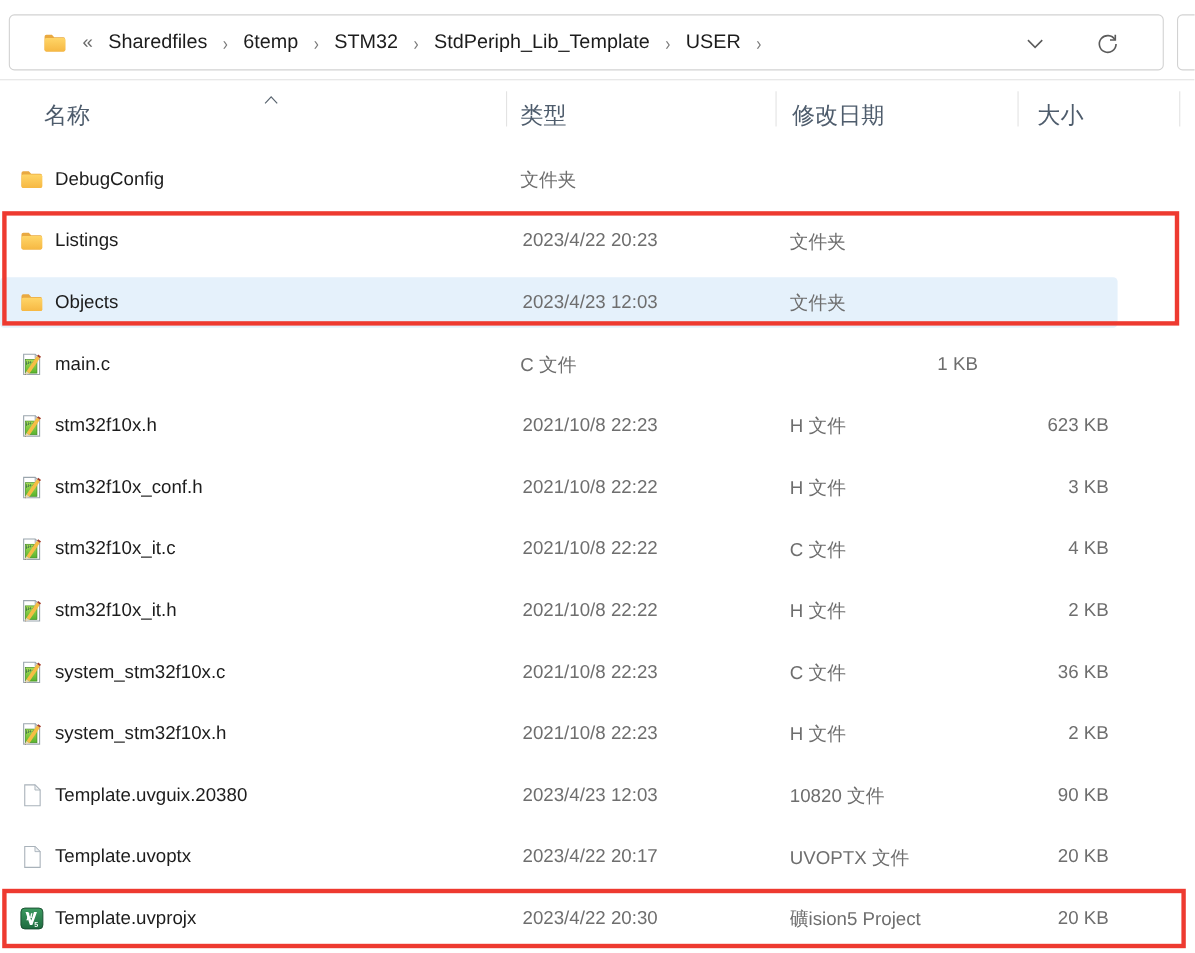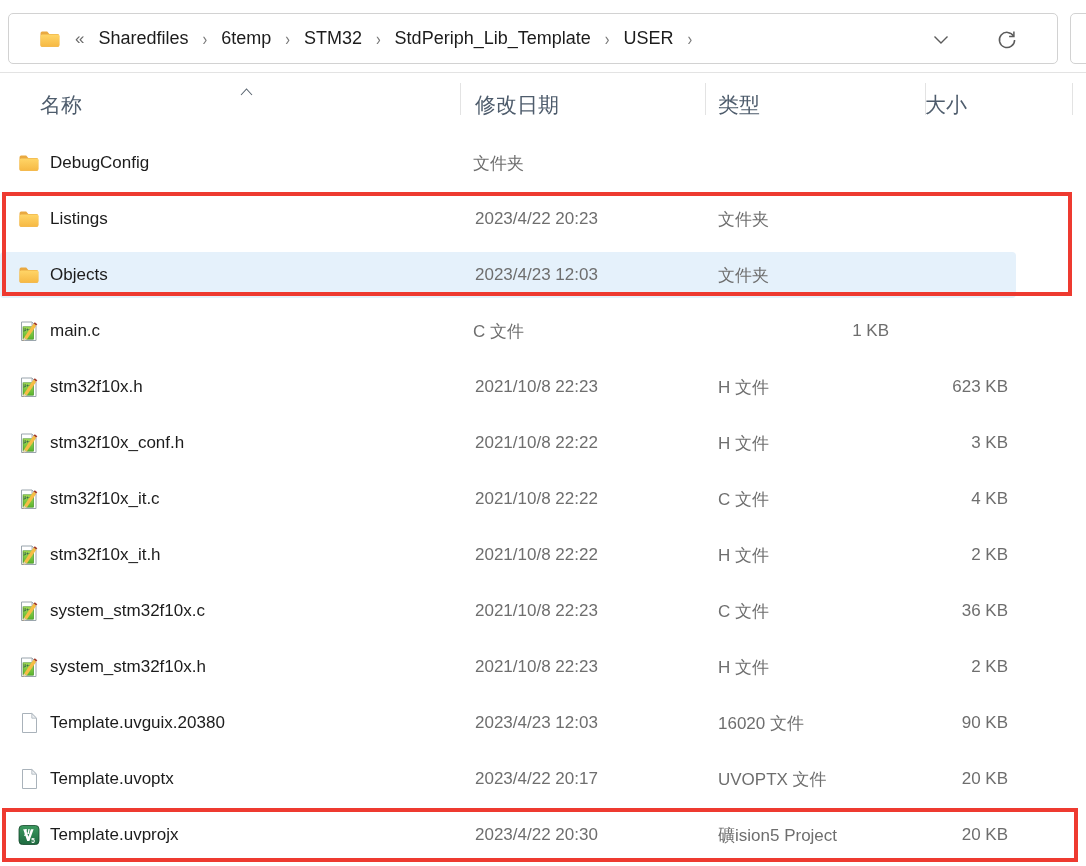--- a/index.html
+++ b/index.html
@@ -31,21 +31,21 @@
   .abtn{display:flex;align-items:center;justify-content:center;width:24px;height:24px}
 
   
   .list-header{position:absolute;left:0;top:74px;width:1086px;height:61px;
     display:grid;grid-template-columns:460px 245px 220px 1fr;align-items:center;
     font-size:21px;color:var(--header-text)}
   .hcell{position:relative;height:100%;display:flex;align-items:center}
   .hcell.name{padding-left:40px}
   .hcell.date{padding-left:15px}
   .hcell.type{padding-left:13px}
-  .hcell.size{}
+  .hcell.size{padding-left:18px}
   .hcell.date::before,.hcell.type::before,.hcell.size::before{
     content:"";position:absolute;left:0;top:9px;height:32px;width:1px;background:var(--line)}
   .h-end-sep{position:absolute;left:1072px;top:83px;height:32px;width:1px;background:var(--line)}
   .sort-caret{position:absolute;left:240px;top:3px}
 
   
   .file-list{position:absolute;left:0;top:135px;width:1044px}
   .row{position:relative;height:56px;display:grid;grid-template-columns:460px 245px 220px 1fr;
     align-items:center;font-size:17px}
   .row-bg{display:none}
@@ -115,25 +115,25 @@
 
 <div class="list-header">
   <div class="hcell name">
     <span>名称</span>
     <span class="sort-caret">
       <svg width="13" height="8" viewBox="0 0 13 8">
           <polyline points="1,7 6.5,1 12,7" fill="none" stroke="#5a6570" stroke-width="1.1"></polyline>
         </svg>
     </span>
   </div>
+  <div class="hcell type">
+    <span>类型</span>
+  </div>
   <div class="hcell date">
     <span>修改日期</span>
-  </div>
-  <div class="hcell type">
-    <span>类型</span>
   </div>
   <div class="hcell size">
     <span>大小</span>
   </div>
 </div>
 <div class="h-end-sep"></div>
 
 <div class="file-list" id="file-list">
     <div class="row">
       <div class="cell name">
@@ -380,21 +380,21 @@
       <div class="cell name">
         <span class="icon">
           <svg width="22" height="22" viewBox="0 0 22 22">
  <path d="M4.5 1.5 h9.3 l4.7 4.7 v14.3 H4.5 Z" fill="#fff" stroke="#a9b2ba"></path>
  <path d="M13.8 1.5 l4.7 4.7 h-4.7 Z" fill="#eef1f3" stroke="#a9b2ba" stroke-width=".8"></path>
           </svg>
         </span>
         <span>Template.uvguix.20380</span>
       </div>
       <div class="cell date">2023/4/23 12:03</div>
-      <div class="cell type">16020 文件</div>
+      <div class="cell type">10820 文件</div>
       <div class="cell size">90 KB</div>
     </div>
     <div class="row">
       <div class="cell name">
         <span class="icon">
           <svg width="22" height="22" viewBox="0 0 22 22">
  <path d="M4.5 1.5 h9.3 l4.7 4.7 v14.3 H4.5 Z" fill="#fff" stroke="#a9b2ba"></path>
  <path d="M13.8 1.5 l4.7 4.7 h-4.7 Z" fill="#eef1f3" stroke="#a9b2ba" stroke-width=".8"></path>
           </svg>
         </span>

